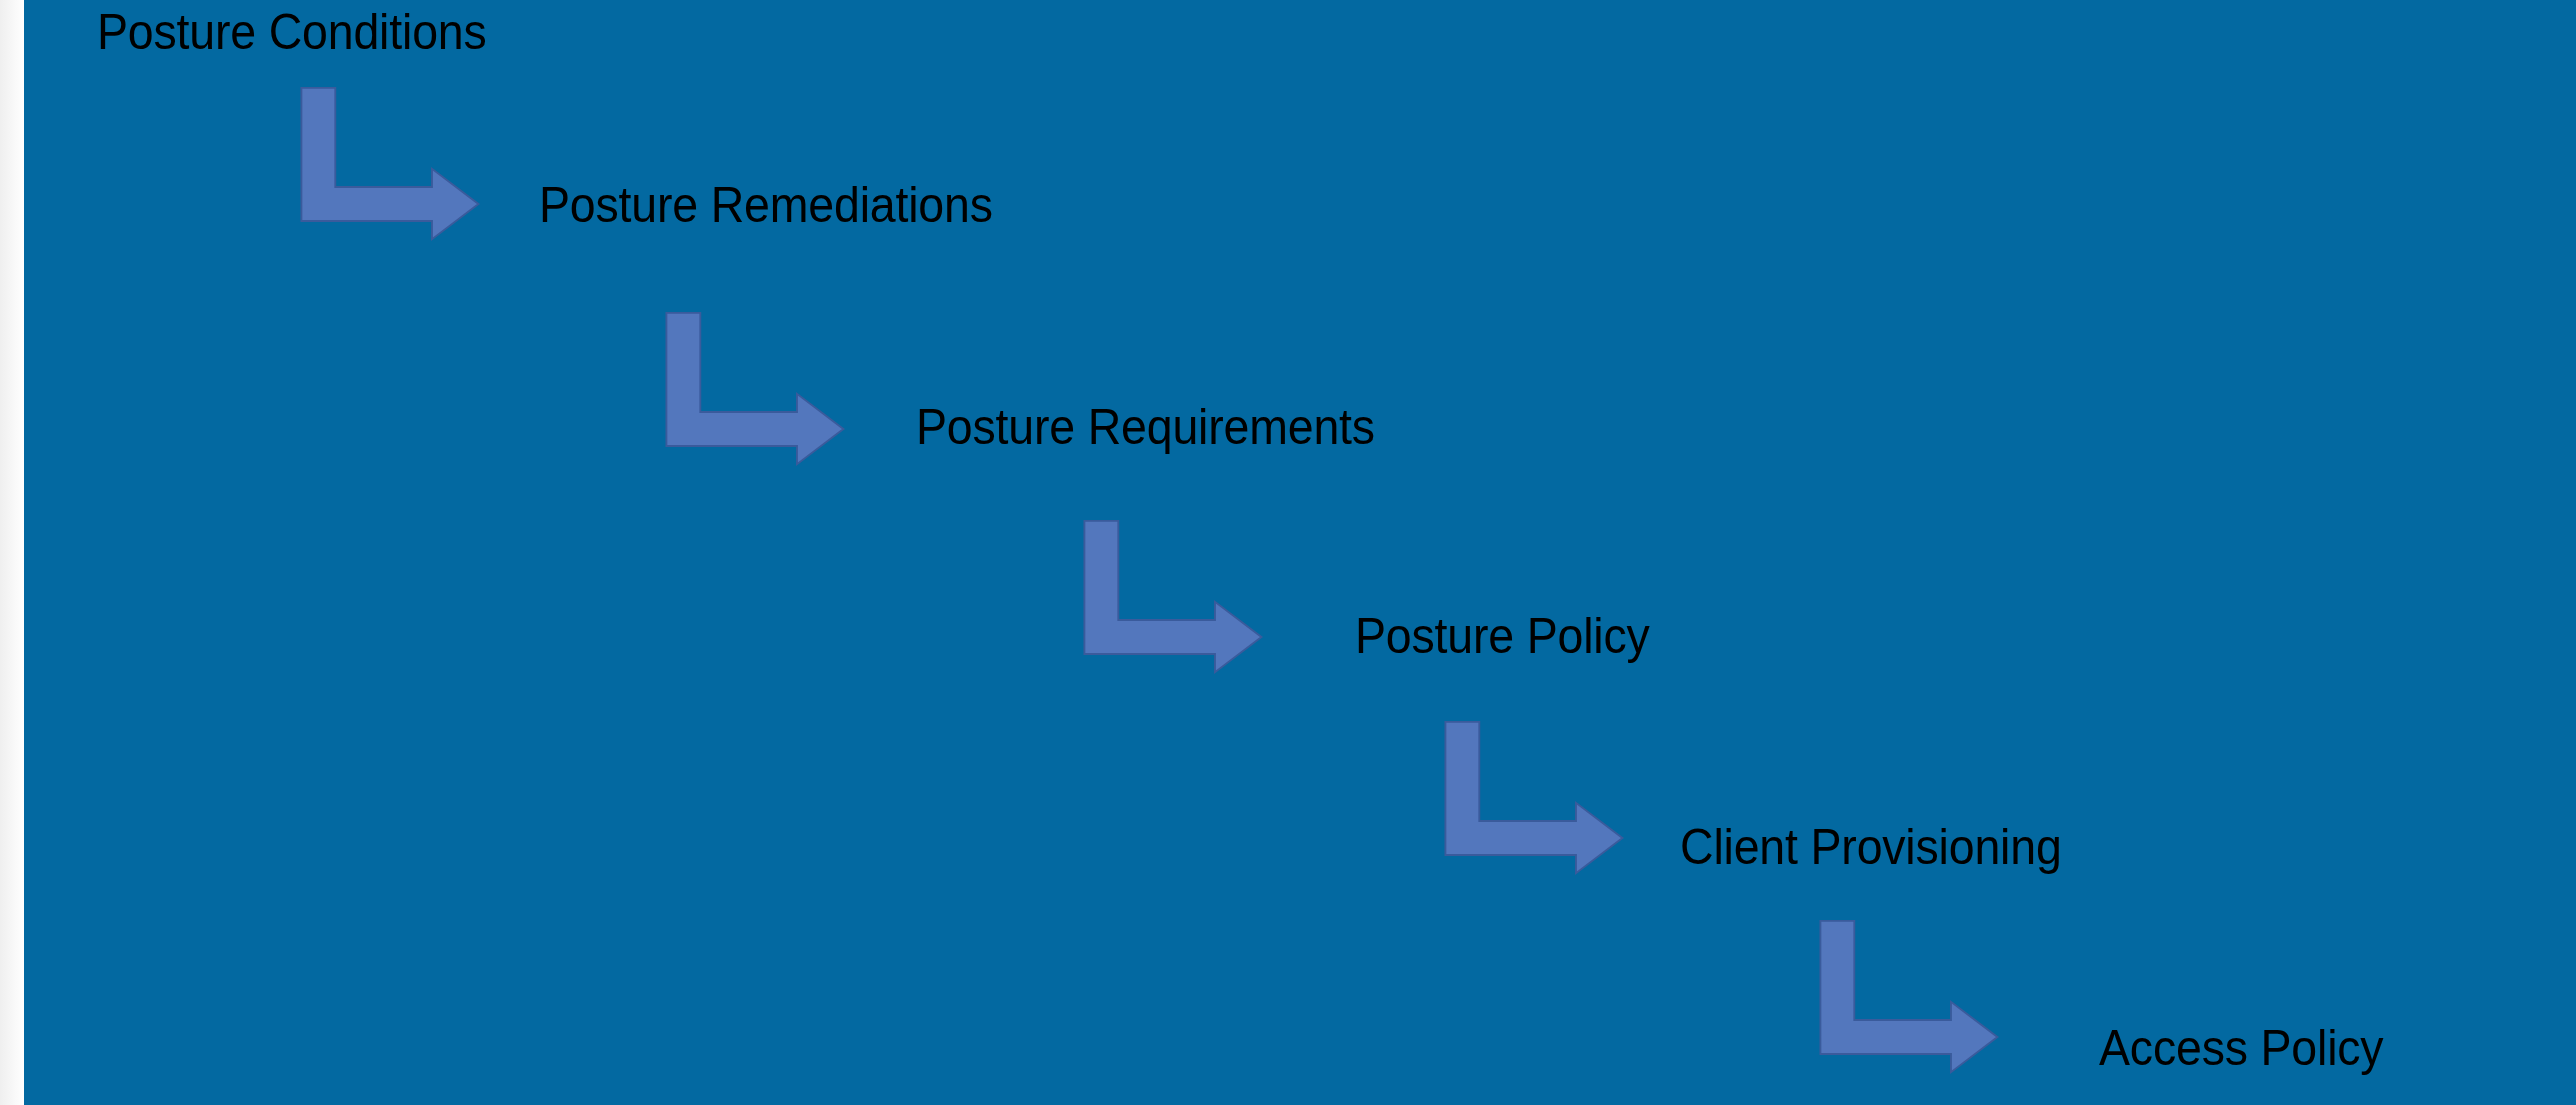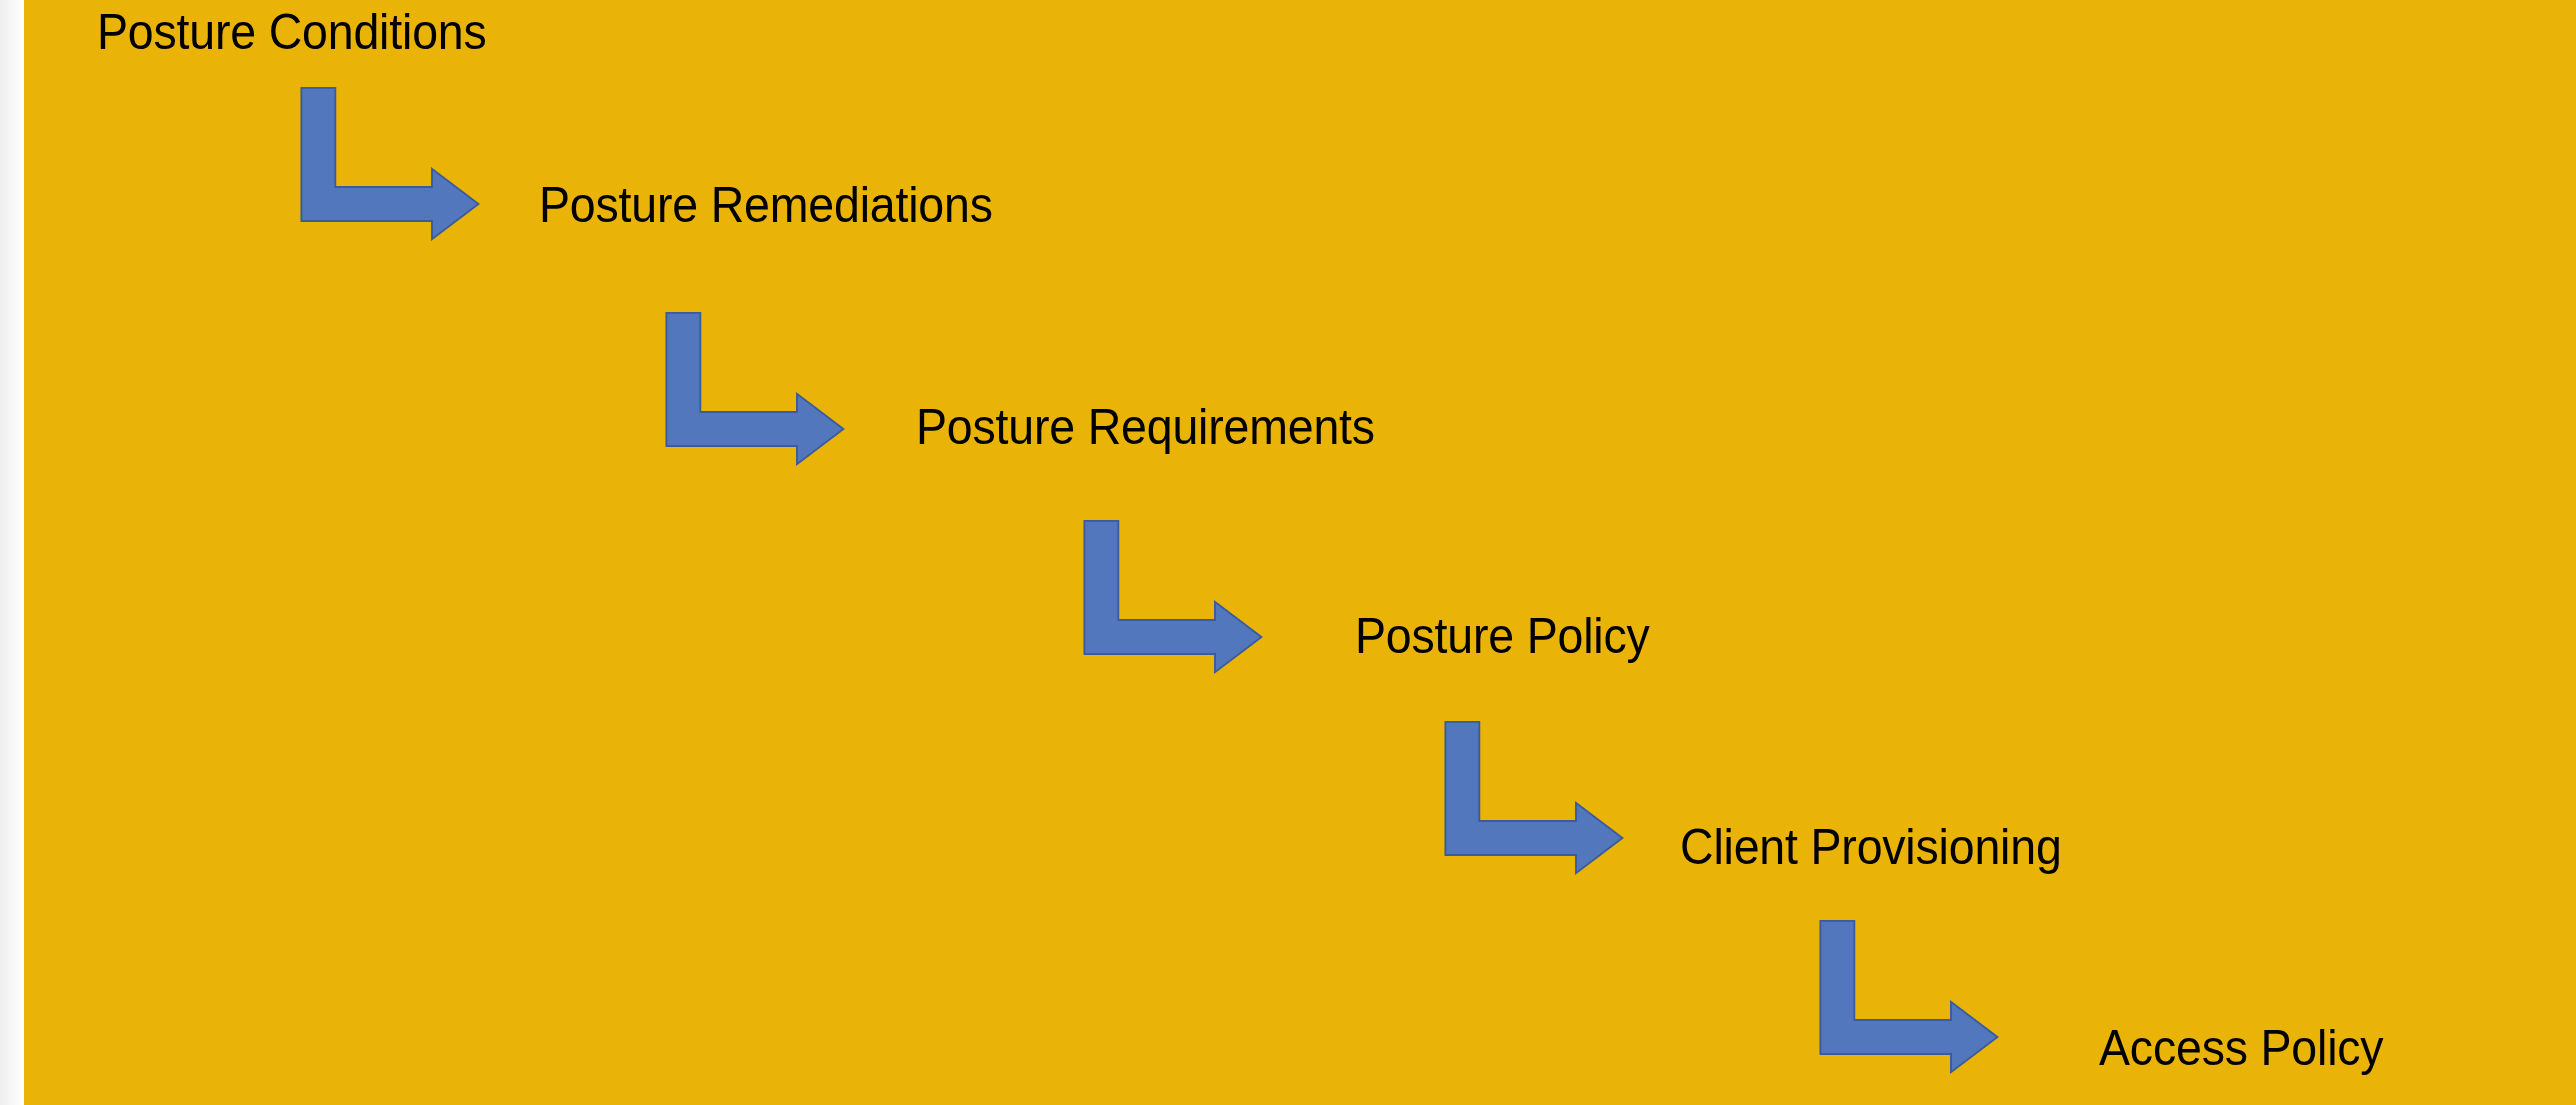--- a/index.html
+++ b/index.html
@@ -5,21 +5,21 @@
 <style>
   html, body {
     margin: 0;
     padding: 0;
     background: #ffffff;
   }
   #stage {
     position: relative;
     width: 2576px;
     height: 1106px;
-    background: #eab308;
+    background: #0369a1;
     overflow: hidden;
     font-family: "Liberation Sans", "DejaVu Sans", sans-serif;
   }
   
   .edge-gradient {
     position: absolute;
     left: 0;
     top: 0;
     width: 24px;
     height: 100%;

